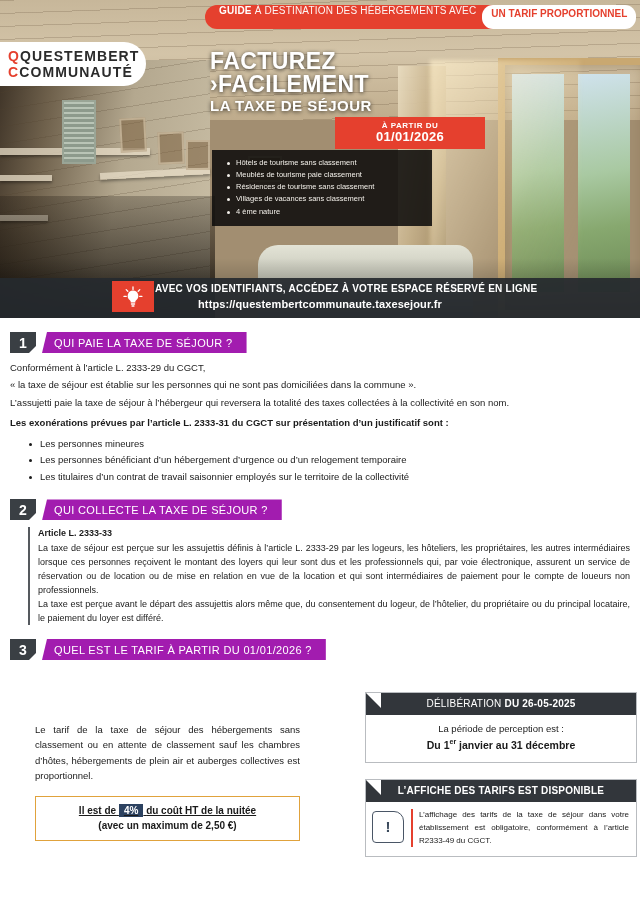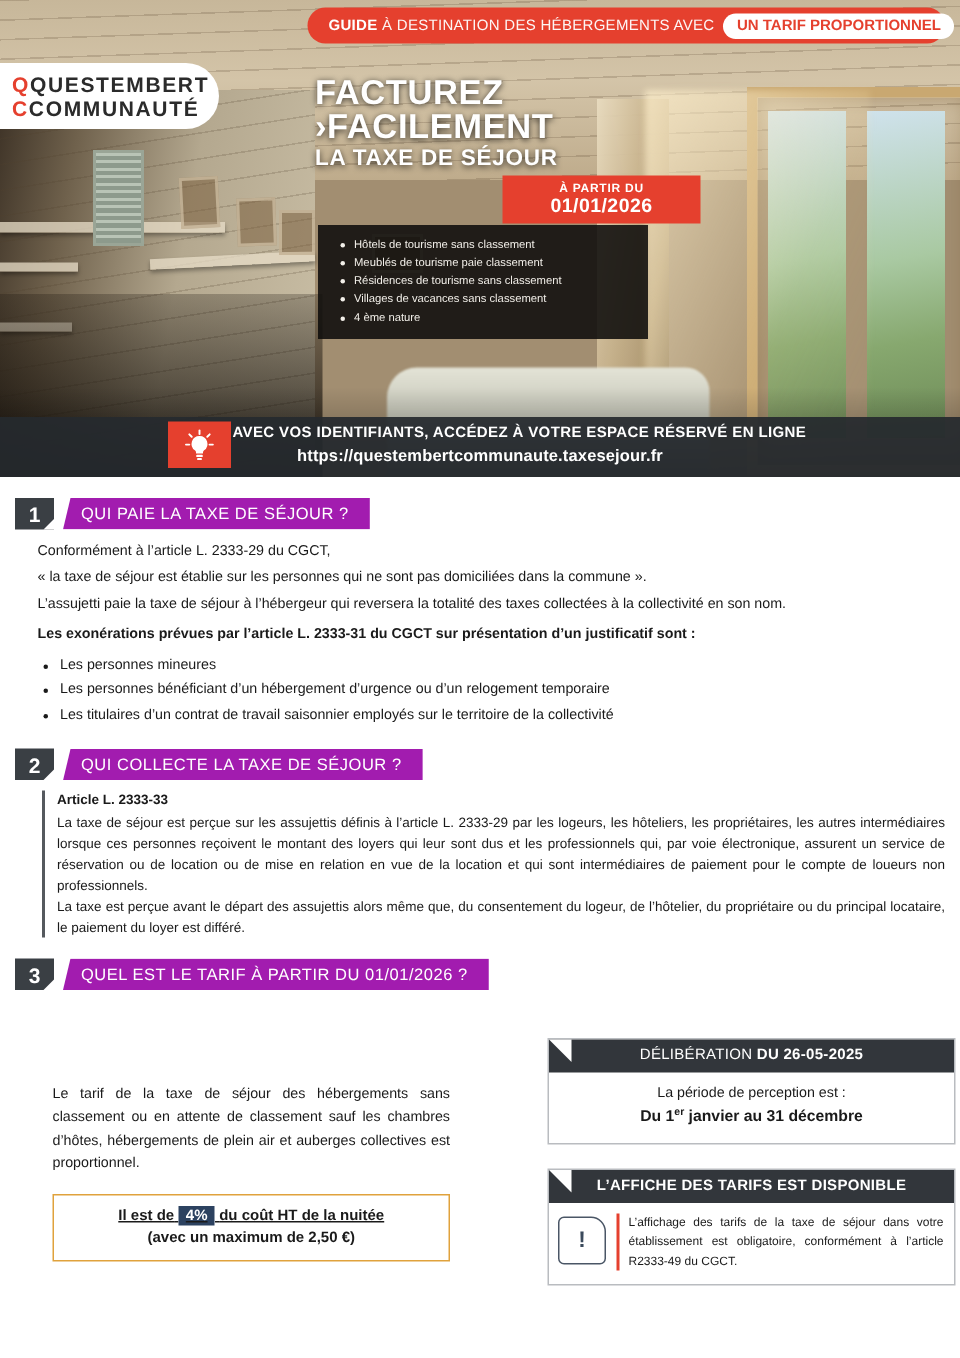--- a/index.html
+++ b/index.html
@@ -48,21 +48,21 @@
   .bed{position:absolute;left:258px;top:245px;width:215px;height:73px;
     background:linear-gradient(180deg,#e3e3d6 0%,#bfc0b2 55%,#8f9085 100%);
     border-radius:20px 16px 0 0;filter:blur(.6px);}
   .floorshadow{position:absolute;left:0;bottom:0;width:100%;height:60px;
     background:linear-gradient(180deg,rgba(0,0,0,0),rgba(0,0,0,.42));}
   .darkL{position:absolute;left:0;top:196px;width:215px;height:122px;
     background:linear-gradient(180deg,rgba(20,14,8,.25),rgba(12,8,4,.85));}
 
   
   .guide-bar{position:absolute;left:205px;top:5px;width:425px;height:24px;
-    background:#e5402e;border-radius:12px;display:flex;align-items:center;
+    background:#e5402e;border-radius:12px;display:flex;
     padding:0 8px 0 14px;box-sizing:border-box;z-index:8;}
   .guide-text{font-size:10px;font-weight:700;color:#ffffff;letter-spacing:.2px;white-space:nowrap;}
   .guide-text .lead{font-weight:700;}
   .guide-text .thin{font-weight:400;opacity:.95;}
   .guide-pill{margin-left:6px;background:#ffffff;color:#e5402e;font-size:10px;font-weight:700;
     border-radius:11px;padding:3px 9px;white-space:nowrap;}
 
   
   .logo-wrap{position:absolute;left:-14px;top:42px;width:160px;height:44px;background:#fff;
     border-radius:0 22px 22px 0;z-index:8;display:flex;flex-direction:column;
@@ -74,21 +74,21 @@
   
   .hero-titles{position:absolute;left:210px;top:50px;z-index:7;}
   .t1{font-size:23px;font-weight:700;color:#fff;letter-spacing:.4px;line-height:1.02;
      text-shadow:0 1px 4px rgba(0,0,0,.75);}
   .t2{font-size:23px;font-weight:700;color:#fff;letter-spacing:.4px;line-height:1.02;
      text-shadow:0 1px 4px rgba(0,0,0,.75);}
   .t3{font-size:15px;font-weight:700;color:#fff;letter-spacing:.5px;line-height:1.05;margin-top:1px;
      text-shadow:0 1px 4px rgba(0,0,0,.75);}
 
   
-  .date-badge{position:absolute;left:335px;top:117px;width:132px;z-index:7;background:#e5402e;
+  .date-badge{position:absolute;left:335px;top:117px;width:150px;z-index:7;background:#e5402e;
     text-align:center;padding:4px 0 5px;}
   .date-badge .d1{font-size:8px;font-weight:700;color:#fff;letter-spacing:.5px;}
   .date-badge .d2{font-size:13px;font-weight:700;color:#fff;letter-spacing:.3px;line-height:1.1;}
 
   
   .bul-panel{position:absolute;left:212px;top:150px;width:220px;z-index:7;
     background:rgba(14,12,11,.88);padding:7px 10px 8px 10px;box-sizing:border-box;}
   .bul-panel ul{margin:0;padding:0 0 0 14px;list-style:none;}
   .bul-panel li{font-size:7.5px;color:#f2efe9;line-height:1.62;position:relative;}
   .bul-panel li:before{content:"";position:absolute;left:-9px;top:5px;width:3px;height:3px;
@@ -110,21 +110,21 @@
 
   .sec-head{position:relative;display:flex;align-items:stretch;height:21px;margin-top:14px;}
   .sec-num{width:26px;background:#3a3f44;color:#fff;font-size:14px;font-weight:700;
     display:flex;align-items:center;justify-content:center;position:relative;}
   .sec-num:after{content:"";position:absolute;right:0;bottom:0;border-style:solid;
     border-width:0 0 7px 7px;border-color:transparent transparent #ffffff transparent;}
   .sec-title{background:#a21caf;color:#fff;font-size:11px;font-weight:400;letter-spacing:.35px;
     display:flex;align-items:center;padding:0 14px 0 12px;margin-left:6px;
     clip-path:polygon(5px 0,100% 0,100% 100%,0 100%);}
 
-  .para{font-size:9.5px;line-height:1.62;margin:7px 0 0 15px;color:#1a1a1a;}
+  .para{font-size:9.5px;line-height:1.62;margin:7px 0 0 0;color:#1a1a1a;}
   .para.b{font-weight:700;}
   ul.dots{margin:5px 0 14px 0;padding:0 0 0 30px;list-style:none;}
   ul.dots li{font-size:9.5px;line-height:1.75;position:relative;}
   ul.dots li:before{content:"";position:absolute;left:-11px;top:7px;width:3px;height:3px;border-radius:50%;background:#1a1a1a;}
 
   .quote{margin:7px 0 0 18px;padding-left:8px;border-left:2.5px solid #55595e;}
   .quote .qt{font-size:9px;font-weight:700;line-height:1.5;}
   .quote .qp{font-size:9px;line-height:1.56;text-align:justify;}
 
   

